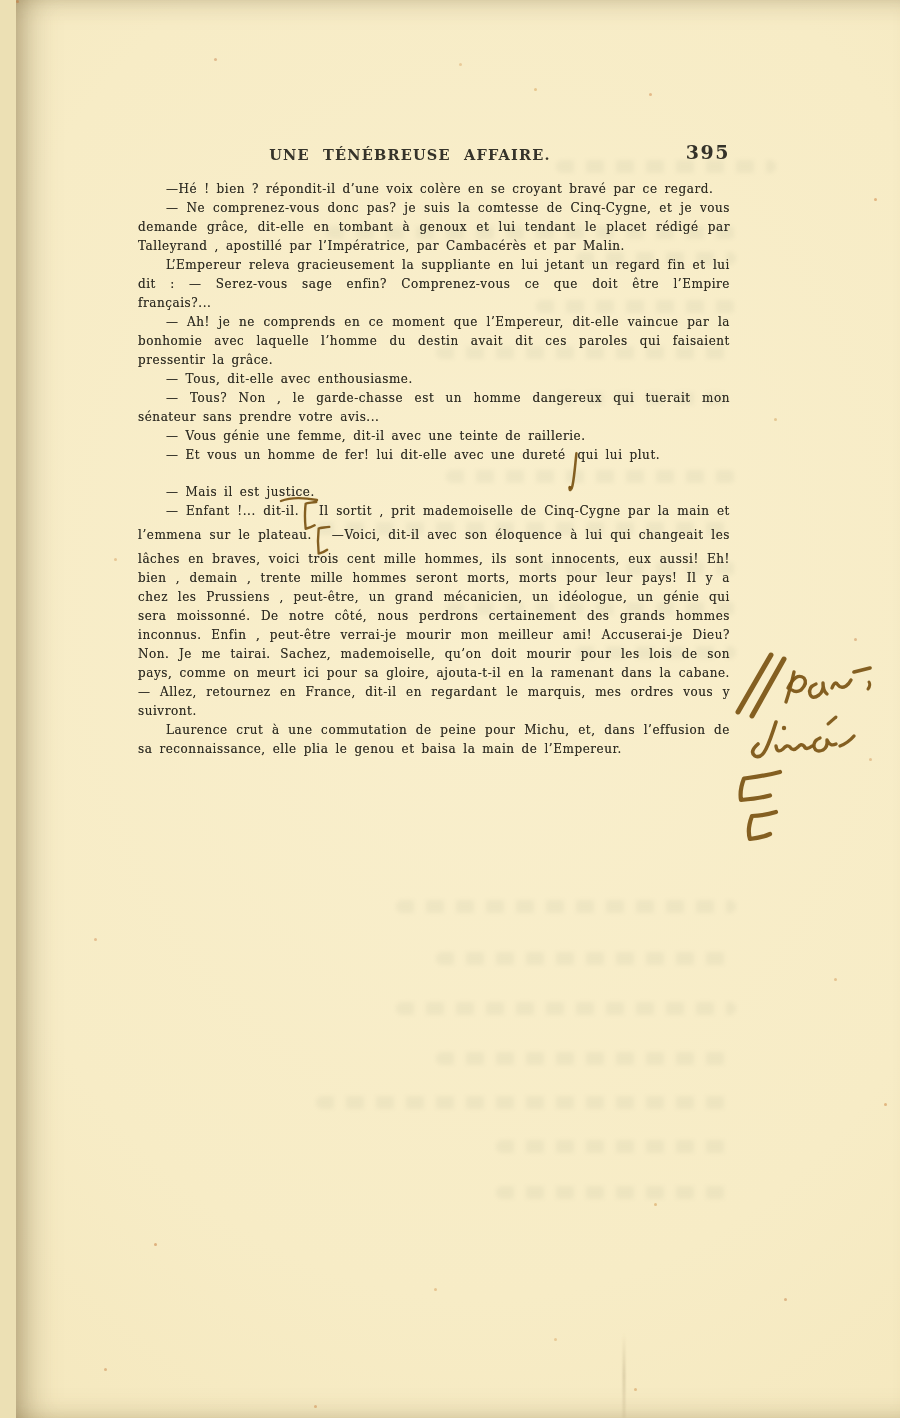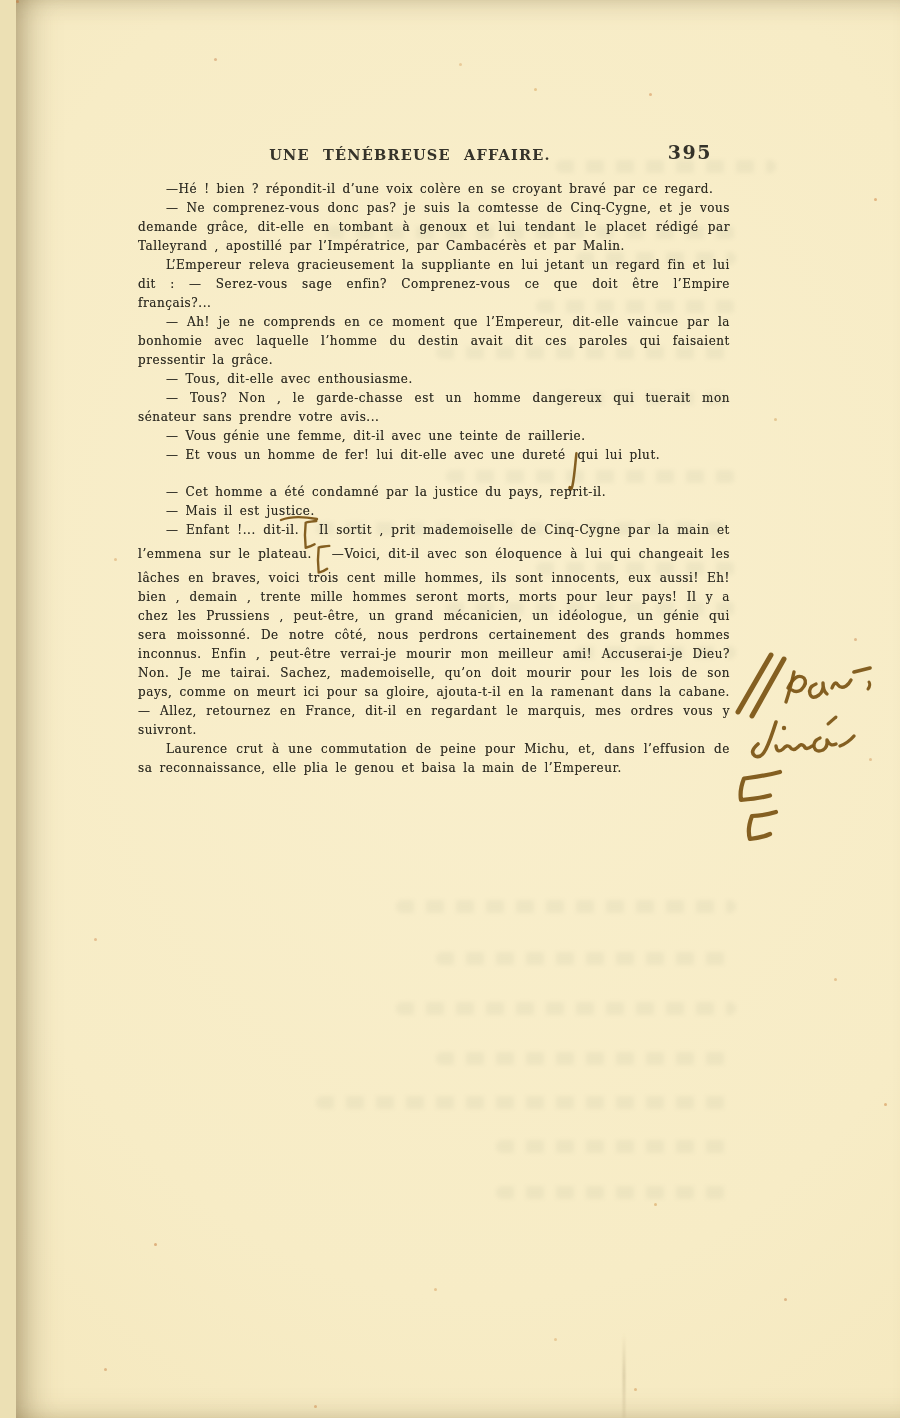--- a/index.html
+++ b/index.html
@@ -23,21 +23,21 @@
 
   
   .header { position: absolute; left: 122px; top: 146px; width: 592px; height: 26px; }
   .running-title {
     position: absolute; left: 0; right: 0; text-align: center;
     transform: translateX(-24px);
     font-size: 14.5px; font-weight: 700; letter-spacing: 1.2px; word-spacing: 7px;
     color: #35332a;
   }
   .page-number {
-    position: absolute; right: 18px; top: -5px;
+    position: absolute; right: 0; top: -5px;
     font-size: 19px; letter-spacing: 1.5px; font-weight: 600; color: #35332a; text-align: center;
   }
 
   
   .text-block {
     position: absolute; left: 122px; top: 180px; width: 592px;
     font-size: 12px; line-height: 19px; text-align: justify;
     letter-spacing: 0.55px; word-spacing: 2.6px;
     color: #2e2c23; text-shadow: 0 0 0.5px rgba(46, 44, 35, 0.55);
   }
@@ -128,21 +128,20 @@
     <p><span>— Ah! je ne comprends en ce moment que l’Empereur, dit-elle vaincue par la bonhomie avec laquelle l’homme du destin avait dit ces paroles qui faisaient pressentir la grâce.</span></p>
     <p><span>— Tous, dit-elle avec enthousiasme.</span></p>
     <p><span>— Tous? Non , le garde-chasse est un homme dangereux qui tuerait mon sénateur sans prendre votre avis...</span></p>
     <p><span>— Vous génie une femme, dit-il avec une teinte de raillerie.</span></p>
 
     <p><span>— Et vous un homme de fer! lui dit-elle avec une dureté</span><svg class="slash-mark" viewBox="0 0 14 56">
           <path class="hand" stroke-width="3.2" d="M12,3 C10.5,16 9.5,32 7,44 C6,50 2.5,52 3.5,46"></path>
           <circle class="hand-fill" cx="4" cy="46.5" r="2"></circle>
         </svg><span>qui lui plut.</span></p>
 
-    <p><span>— Cet homme a été condamné par la justice du pays, reprit-il.</span></p>
 
     <p><span>— Mais il est </span><span class="ul-wrap"><span>justice.</span><svg class="ul-svg" viewBox="0 0 40 12">
             <path class="hand" stroke-width="2.4" d="M2,8 C12,4 27,5 38,7"></path>
           </svg></span></p>
 
     <p><span>— Enfant !... dit-il.</span><svg class="bracket-mark" viewBox="0 0 20 40">
           <path class="hand" stroke-width="2.8" d="M18,3.5 C11,4.5 7,4.5 5.5,5.5 C4.5,14 4.5,26 5.5,35 C9.5,34 13.5,32.5 16,31"></path>
         </svg><span>Il sortit , prit mademoiselle de Cinq-Cygne par la main et l’emmena sur le plateau.</span><svg class="bracket-mark" viewBox="0 0 20 40">
           <path class="hand" stroke-width="2.8" d="M18,4.5 C11,5.5 7,5.5 5.5,6.5 C4.5,15 4.5,27 5.5,36 C9.5,35 13,33.5 15.5,31.5"></path>
         </svg><span>—Voici, dit-il avec son éloquence à lui qui changeait les lâches en braves, voici trois cent mille hommes, ils sont innocents, eux aussi! Eh! bien , demain , trente mille hommes seront morts, morts pour leur pays! Il y a chez les Prussiens , peut-être, un grand mécanicien, un idéologue, un génie qui sera moissonné. De notre côté, nous perdrons certainement des grands hommes inconnus. Enfin , peut-être verrai-je mourir mon meilleur ami! Accuserai-je Dieu? Non. Je me tairai. Sachez, mademoiselle, qu’on doit mourir pour les lois de son pays, comme on meurt ici pour sa gloire, ajouta-t-il en la ramenant dans la cabane. — Allez, retournez en France, dit-il en regardant le marquis, mes ordres vous y suivront.</span></p>

